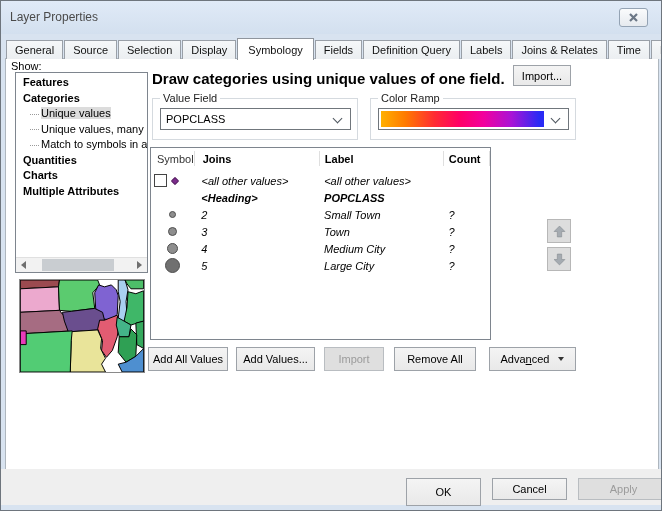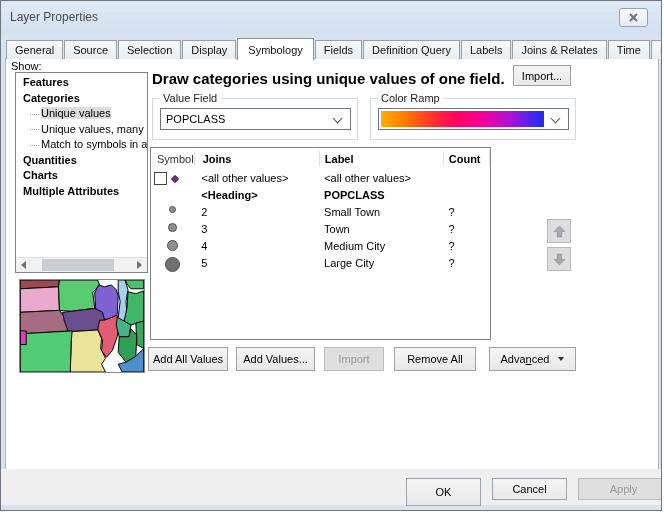--- a/index.html
+++ b/index.html
@@ -59,21 +59,21 @@
   .ramp-bar{position:absolute;left:2px;top:2px;width:163px;height:16px;}
   
   .vtable{position:absolute;left:144px;top:88px;width:341px;height:193px;border:1px solid #7E858E;background:#fff;}
   .thead{display:flex;height:21px;align-items:center;}
   .th{border-right:1px solid #DFDFDF;height:15px;display:flex;align-items:center;}
   .th.sym{width:46px;padding-left:6px;color:#333;}
   .th.val{width:136px;padding-left:8px;font-weight:bold;}
   .th.lab{width:135px;padding-left:5px;font-weight:bold;}
   .th.cnt{width:50px;padding-left:5px;font-weight:bold;}
   .tbody{padding-top:3px;}
-  .trow{display:flex;height:17px;align-items:flex-start;}
+  .trow{display:flex;height:17px;align-items:center;font-style:italic;}
   .c-sym{width:46px;display:flex;align-items:center;justify-content:center;}
   .c-sym.first{justify-content:flex-start;padding-left:3px;gap:5px;}
   .c-val{width:136px;padding-left:8px;}
   .c-lab{width:135px;padding-left:5px;}
   .c-cnt{width:50px;padding-left:5px;}
   .trow.heading .c-val,.trow.heading .c-lab{font-weight:bold;}
   .checkbox{width:13px;height:13px;background:#fff;border:1px solid #444;}
   .dot{width:6px;height:6px;background:#7C2B8C;border:1px solid #551B60;transform:rotate(45deg);border-radius:1px;}
   .circ{border-radius:50%;border:1px solid #4F4F4F;background:#8E8E8E;}
   .c1{width:7px;height:7px;} .c2{width:9px;height:9px;} .c3{width:11px;height:11px;}

